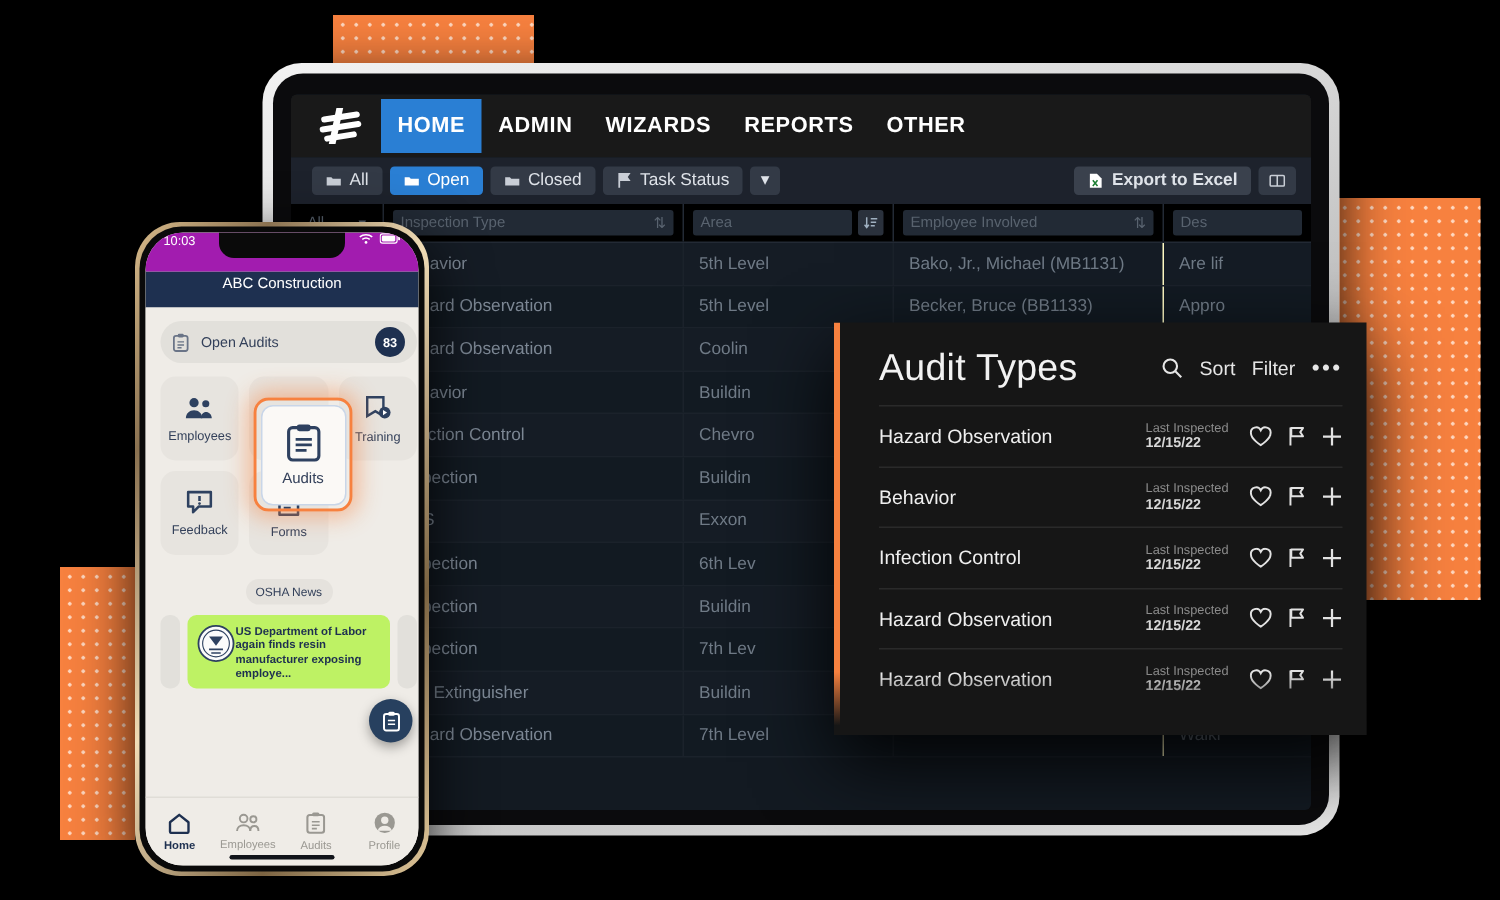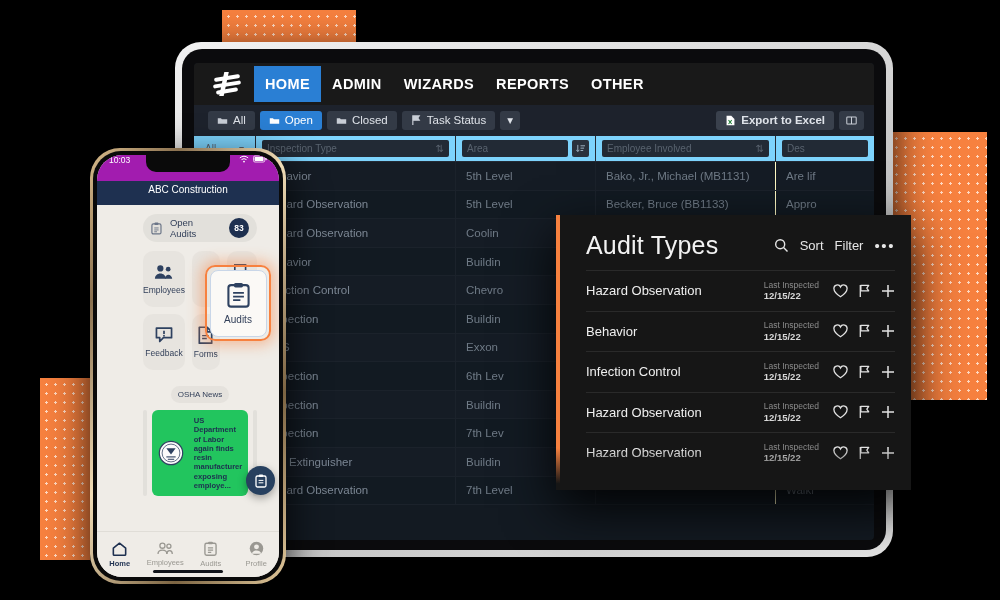--- a/index.html
+++ b/index.html
@@ -70,21 +70,21 @@
     font-size: 11.5px; padding: 4px 9px; border-radius: 3px; line-height:1;
   }
   .t-chip.active { background: #2a7fd4; color: #fff; }
   .t-chip.caret { padding: 4px 7px; }
   .t-tb-spacer { flex: 1; }
   .t-chip.excel { background: #3a414d; font-weight: bold; }
   .ico-folder, .ico-flag, .ico-xls, .ico-cols { width: 11px; height: 11px; flex:none; }
 
   
   .t-filters {
-    height: 26px; background: #7dd3fc;
+    height: 26px; background: #000000;
     display: flex; align-items: center; gap: 0;
     border-bottom: 1px solid #232a35;
   }
   .fcell {
     height: 100%; display: flex; align-items: center;
     border-right: 1px solid #232a35; padding: 0 6px;
   }
   .fbox {
     flex: 1; height: 17px; background: #222a35; border-radius: 2px;
     display: flex; align-items: center; justify-content: space-between;
@@ -172,21 +172,21 @@
   }
   .ph-notch {
     position:absolute; left:50%; transform:translateX(-50%); top:0;
     width: 84px; height: 17px; background:#0a0a0a; border-radius: 0 0 10px 10px;
   }
   .ph-status-right { margin-left:auto; display:flex; align-items:center; gap:4px; }
   .ph-title {
     background:#1e3050; color:#fff; font-size: 10px; text-align:center;
     padding: 3px 0 10px 0;
   }
-  .ph-body { flex:1; background:#efece7; padding: 9px 22px 0 10px; position:relative;margin-left:36px; }
+  .ph-body { flex:1; background:#efece7; padding: 9px 1px 0 10px; position:relative; }
   .ph-openaudits {
     background:#e2e0db; border-radius: 16px; height: 28px;
     display:flex; align-items:center; padding: 0 8px; gap: 8px;
   }
   .ph-oa-label { color:#33405a; font-size: 9.5px; }
   .ph-oa-badge {
     margin-left:auto; background:#1e3050; color:#fff; font-size:8.5px;
     width: 20px; height: 20px; border-radius:50%;
     display:flex; align-items:center; justify-content:center; font-weight:bold;
   }
@@ -209,22 +209,22 @@
     z-index: 5;
   }
   .ph-highlight-inner .lbl { color:#33405a; font-size: 10px; }
   .ph-news-pill {
     margin: 16px auto 0 auto; width: 58px; background:#e5e2dd; border-radius:10px;
     text-align:center; color:#33405a; font-size: 8px; padding: 4px 0;
   }
   .ph-news-wrap { margin-top: 7px; display:flex; gap:5px; align-items:stretch; }
   .ph-news-side { width: 13px; background:#e2e0db; border-radius: 6px; }
   .ph-news-card {
-    flex:1; background:#22c55e; border-radius:6px; padding: 6px;
-    display:flex; gap:10px; align-items:center;
+    flex:1; background:#bef264; border-radius:6px; padding: 6px;
+    display:flex; gap:0; align-items:flex-start;
   }
   .ph-news-text { color:#1e3050; font-size: 7.6px; line-height: 1.22; font-weight:bold; }
   .ph-fab {
     position:absolute; right: 4px; bottom: 36px; width: 29px; height: 29px;
     background:#27405f; border-radius:50%;
     display:flex; align-items:center; justify-content:center; z-index: 6;
     box-shadow: 0 3px 8px rgba(0,0,0,.35);
   }
   .ph-tabbar {
     background:#efece7; height: 46px; display:flex; align-items:center;

